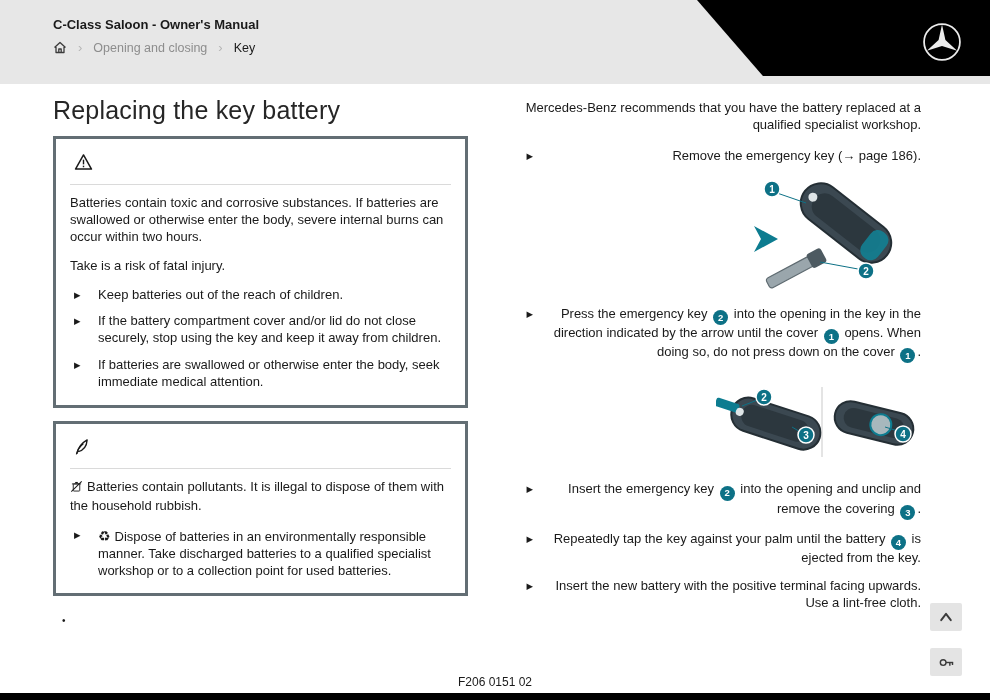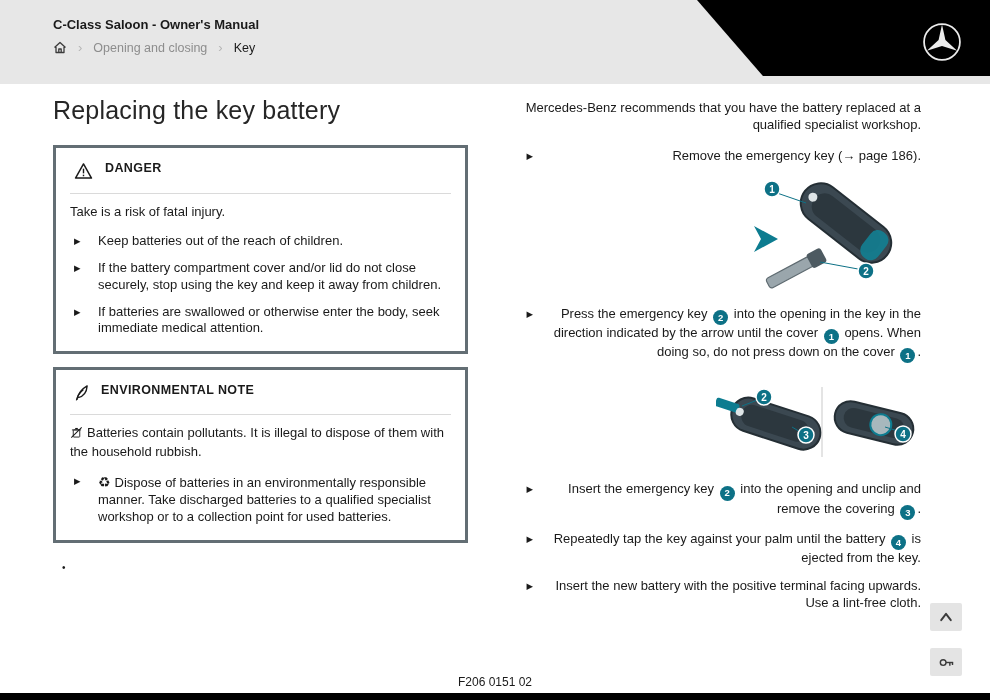--- a/index.html
+++ b/index.html
@@ -20,21 +20,21 @@
   .crumb { cursor:pointer; }
   .crumb-current { color:#1a1a1a; }
   .crumb-sep { color:#b5b5b5; font-size:13px; }
   .home-btn { display:flex; align-items:center; cursor:pointer; }
   .logo { position:absolute; top:21px; right:27px; width:42px; height:42px; }
 
   
   .col-left  { position:absolute; left:53px;  top:96px;  width:415px; }
   .col-right { position:absolute; left:503px; top:100px; width:418px;text-align:right; }
 
-  .page-title { font-size:25px; font-weight:normal; color:#262626; letter-spacing:.2px; margin-bottom:20px; }
+  .page-title { font-size:25px; font-weight:normal; color:#262626; letter-spacing:.2px; margin-bottom:11px; }
 
   .body-text, .step-text, .para { font-size:13px; line-height:1.3; color:#1a1a1a; }
 
   
   .note-box { border:3px solid #636e74; padding:11px 14px 14px 14px; margin-bottom:13px; }
   .box-header { display:flex; gap:12px; padding:2px 0 9px 4px; border-bottom:1px solid #dadada; margin-bottom:10px; }
   .box-header .hicon { flex:none; padding-top:1px; }
   .box-label { font-size:12.5px; font-weight:bold; letter-spacing:.4px; color:#1a1a1a; }
   .box-sub { font-size:12.5px; color:#8d8d8d; margin-top:3px; }
   .para { margin-bottom:12px; }
@@ -106,23 +106,23 @@
   <div class="note-box">
     <div class="box-header">
       <span class="hicon">
         <svg width="19" height="18" viewBox="0 0 24 23">
             <path d="M12 2.5 L22.2 20.5 H1.8 Z" fill="none" stroke="#1a1a1a" stroke-width="1.9" stroke-linejoin="round"></path>
             <rect x="11.1" y="8.5" width="1.8" height="6" fill="#1a1a1a"></rect>
             <rect x="11.1" y="16.2" width="1.8" height="2" fill="#1a1a1a"></rect>
           </svg>
       </span>
       <span>
-        <div class="box-label">DANGER</div>
-      </span>
-    </div>
+      </span>
+    </div>
+    <p class="para">Batteries contain toxic and corrosive substances. If batteries are swallowed or otherwise enter the body, severe internal burns can occur within two hours.</p>
     <p class="para">Take is a risk of fatal injury.</p>
     <div class="bullet">
       <span class="marker">▶</span>
       <span class="btxt">Keep batteries out of the reach of children.</span>
     </div>
     <div class="bullet">
       <span class="marker">▶</span>
       <span class="btxt">If the battery compartment cover and/or lid do not close securely, stop using the key and keep it away from children.</span>
     </div>
     <div class="bullet">
@@ -133,21 +133,20 @@
 
   <div class="note-box" style="margin-bottom:18px;">
     <div class="box-header">
       <span class="hicon">
         <svg width="15" height="17" viewBox="0 0 16 18">
             <path d="M3 17 C4 11 7 6 14 2 C13.5 9 10 13 4.5 14.5" fill="none" stroke="#1a1a1a" stroke-width="1.5" stroke-linejoin="round"></path>
             <path d="M2.5 17.5 C3.5 13 6 9 10 6" fill="none" stroke="#1a1a1a" stroke-width="1.2"></path>
           </svg>
       </span>
       <span>
-        <div class="box-label">ENVIRONMENTAL NOTE</div>
       </span>
     </div>
     <p class="para">
       <span class="inline-icon">
         <svg width="13" height="13" viewBox="0 0 20 20">
             <rect x="5" y="6" width="10" height="11" rx="1" fill="none" stroke="#1a1a1a" stroke-width="1.4"></rect>
             <line x1="3" y1="6" x2="17" y2="6" stroke="#1a1a1a" stroke-width="1.4"></line>
             <rect x="8" y="3" width="4" height="2" fill="#1a1a1a"></rect>
             <line x1="2" y1="18" x2="18" y2="2" stroke="#1a1a1a" stroke-width="1.6"></line>
           </svg>

